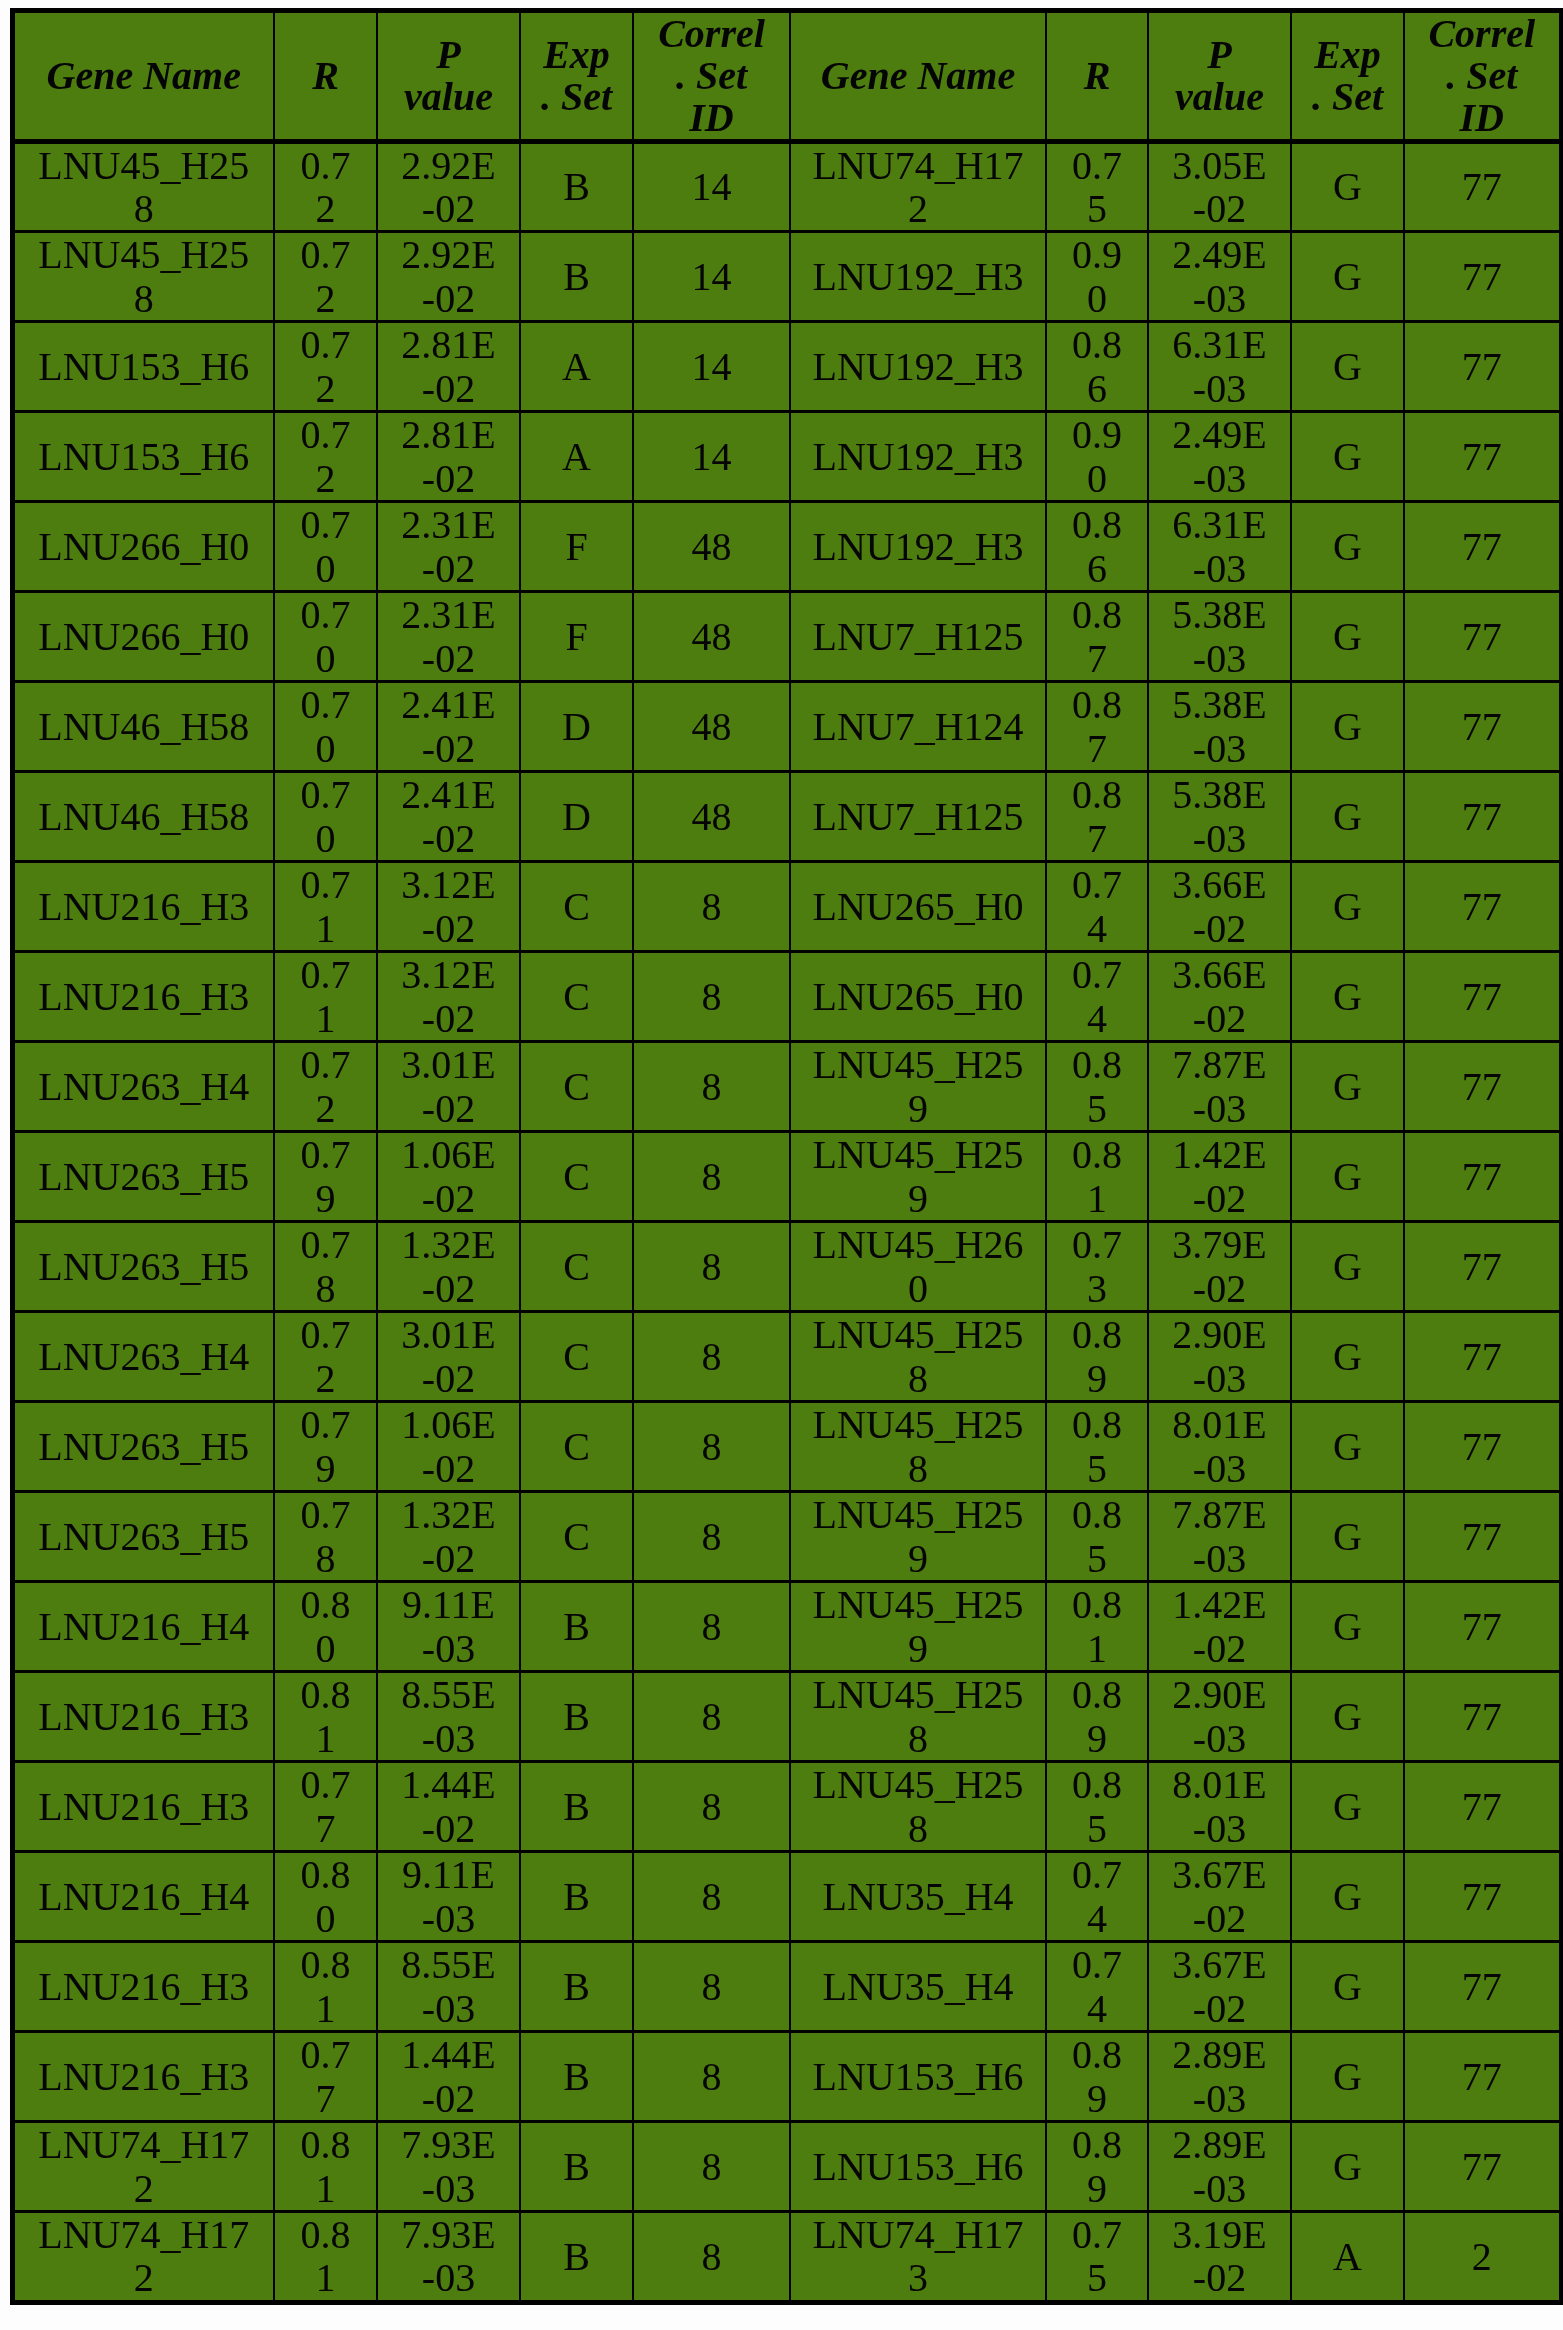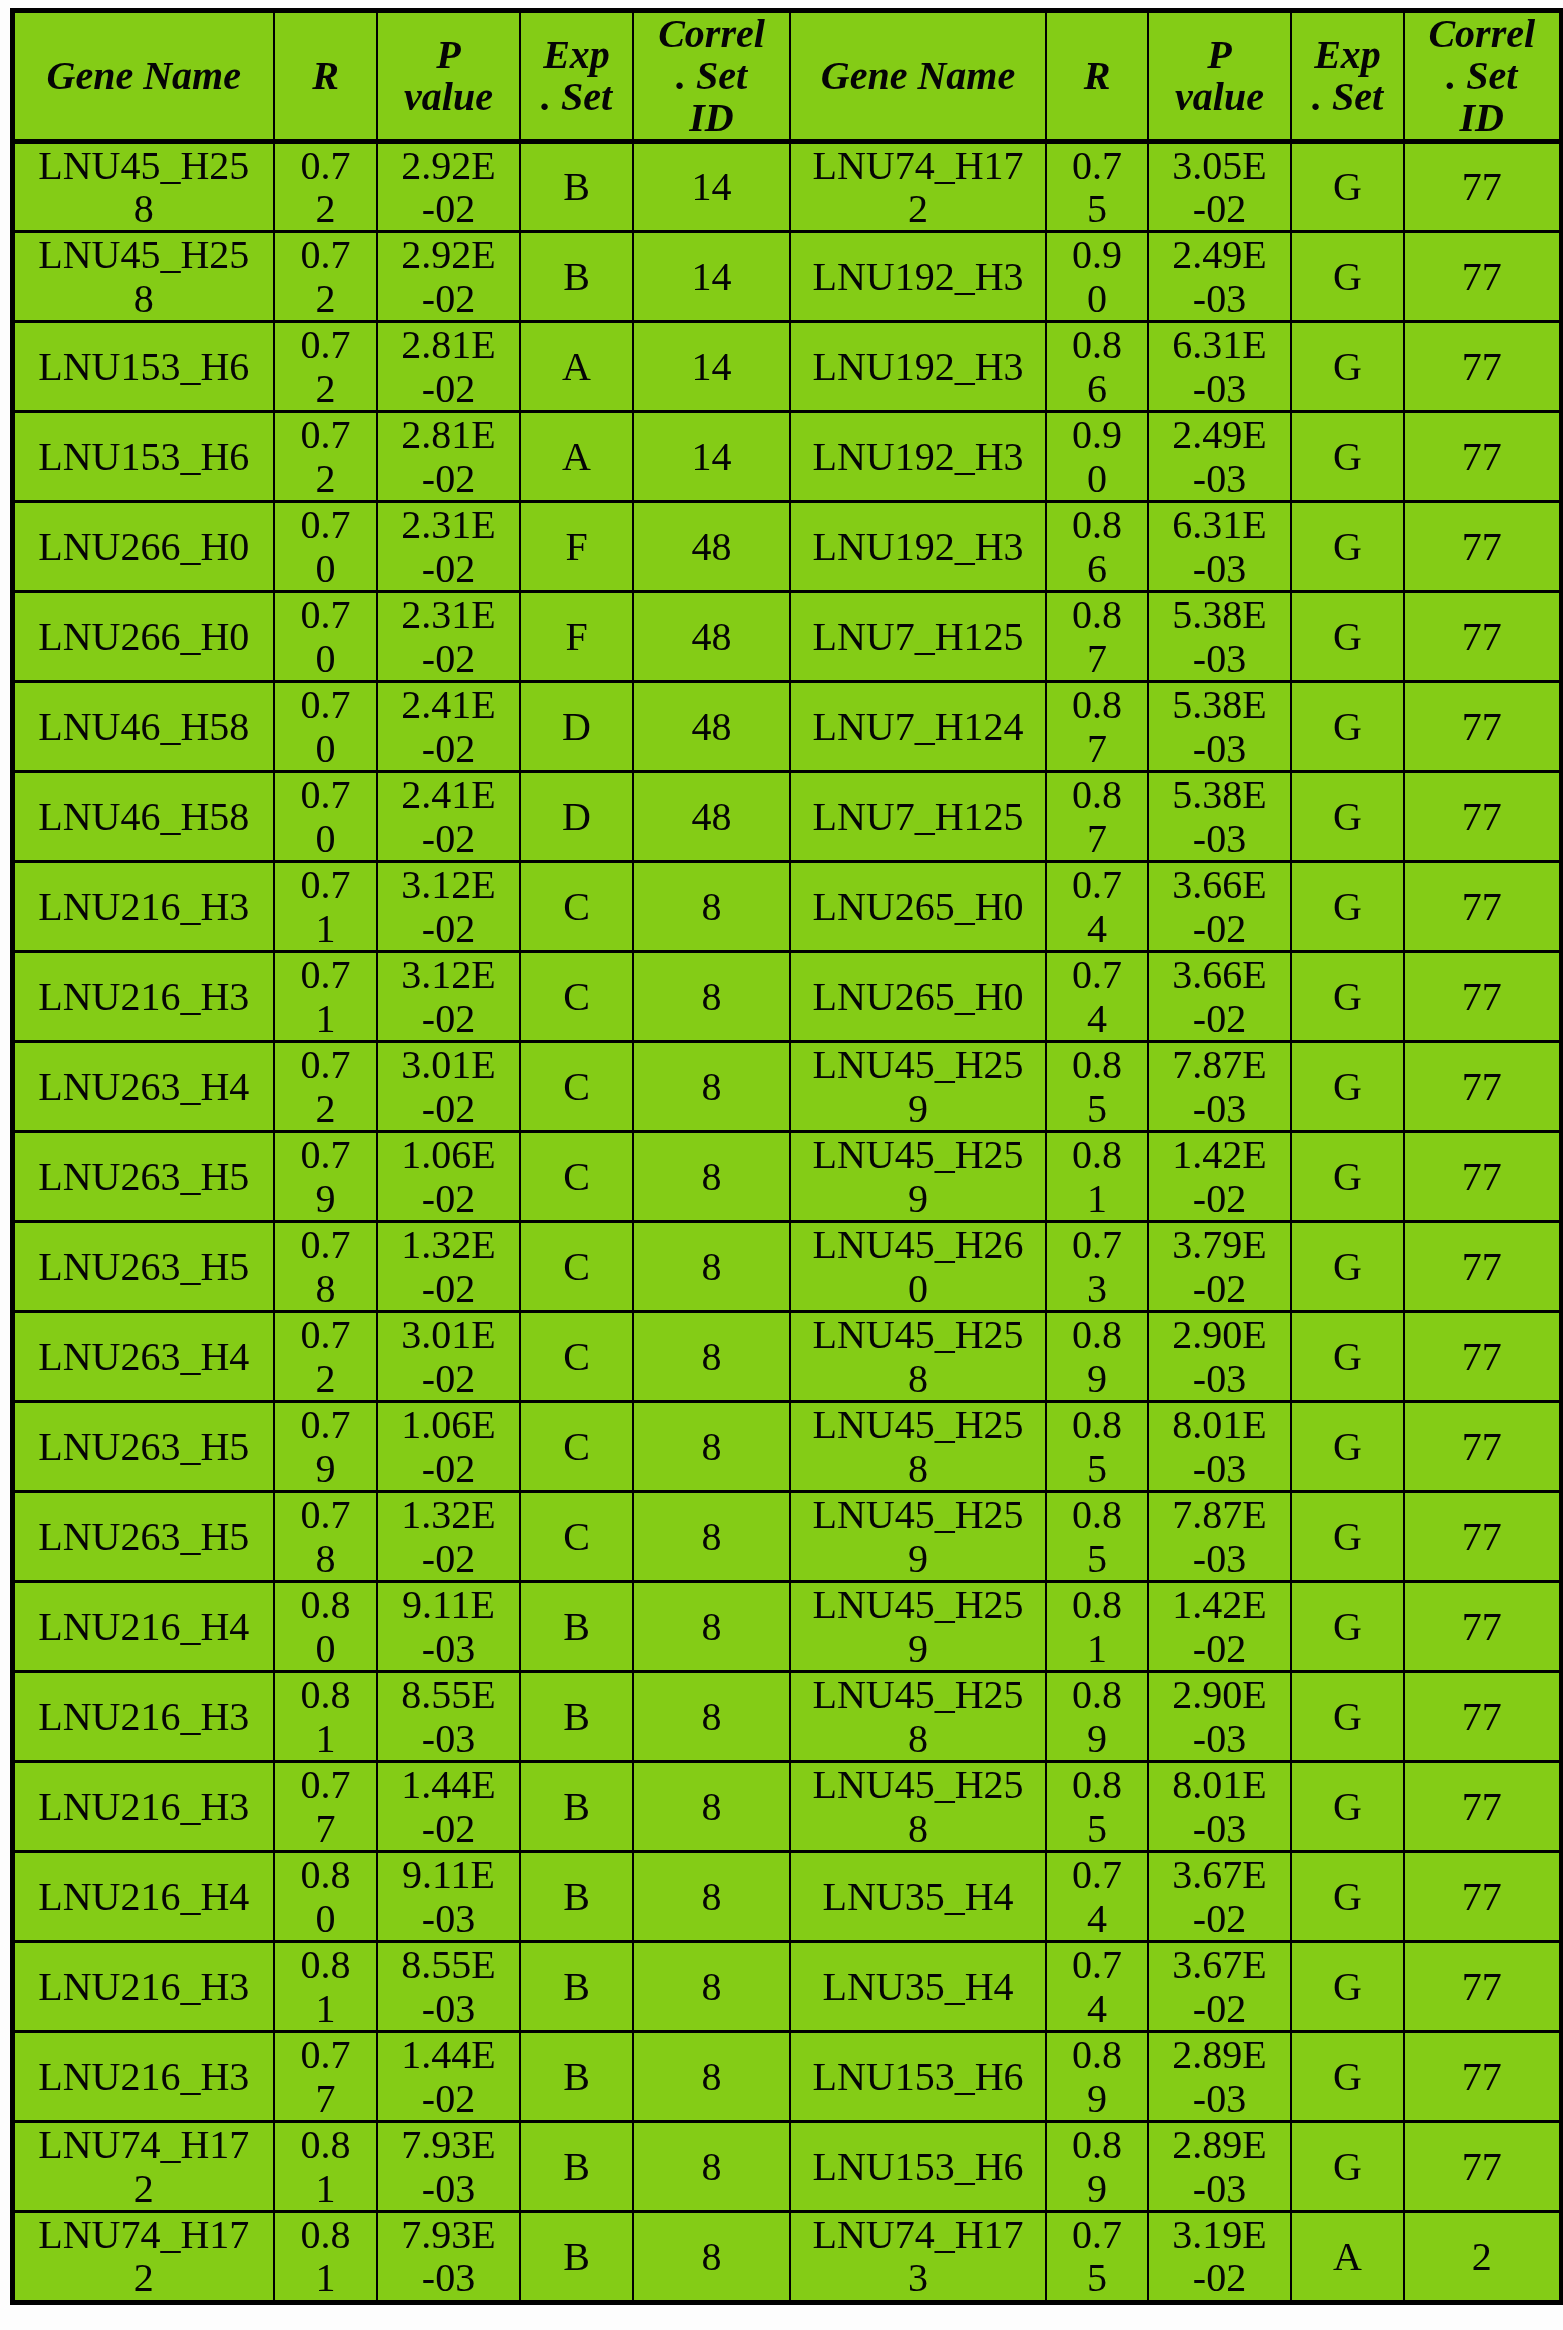--- a/index.html
+++ b/index.html
@@ -16,21 +16,21 @@
     font-family: "Liberation Serif", "DejaVu Serif", serif;
     color: #050505;
   }
   table.gene-table {
     position: absolute;
     left: 9.5px;
     top: 7.8px;
     width: 1551px;
     border-collapse: collapse;
     table-layout: fixed;
-    background: #84cc16;
+    background: #4d7c0f;
     border: 5.2px solid #000000;
   }
   .gene-table th, .gene-table td {
     border: 2.6px solid #000000;
     text-align: center;
     vertical-align: middle;
     padding: 0 3.5px;
     overflow: hidden;
   }
   .gene-table thead tr { height: 130px; }

